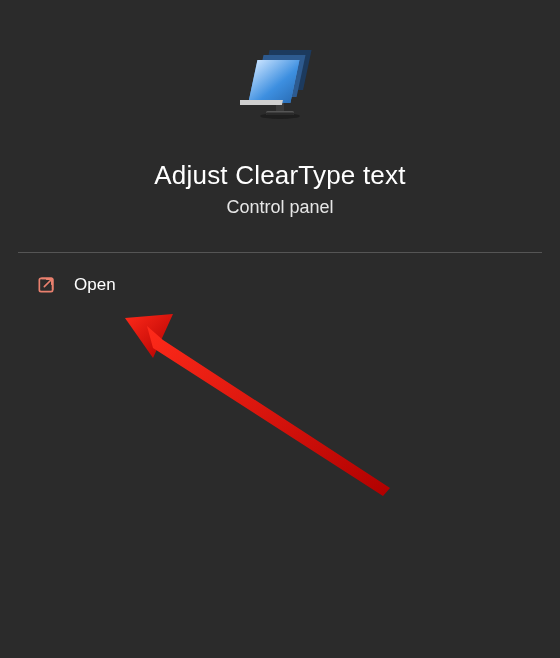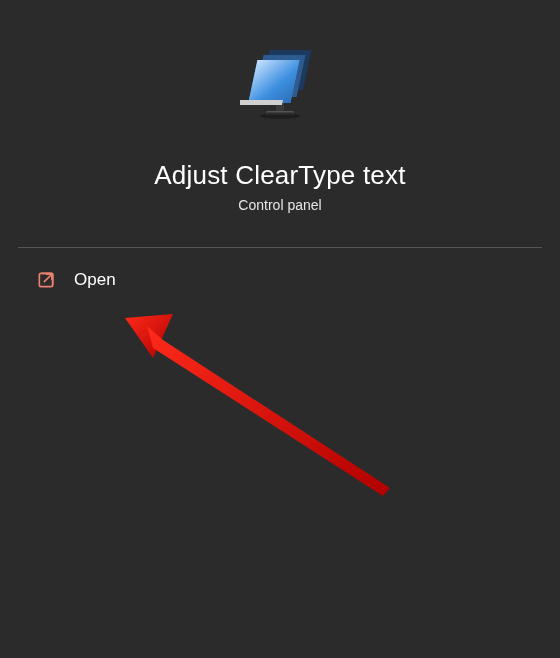--- a/index.html
+++ b/index.html
@@ -31,21 +31,21 @@
       justify-content: center;
     }
     .title {
       font-size: 26px;
       font-weight: 400;
       color: #ffffff;
       margin-top: 28px;
       letter-spacing: 0.2px;
     }
     .subtitle {
-      font-size: 14px;
+      font-size: 18px;
       font-weight: 400;
       color: #e6e6e6;
       margin-top: -6px;
     }
     .divider {
       height: 1px;
       background: #555555;
       margin-top: 34px;
       margin-left: -2px;
       margin-right: -2px;

